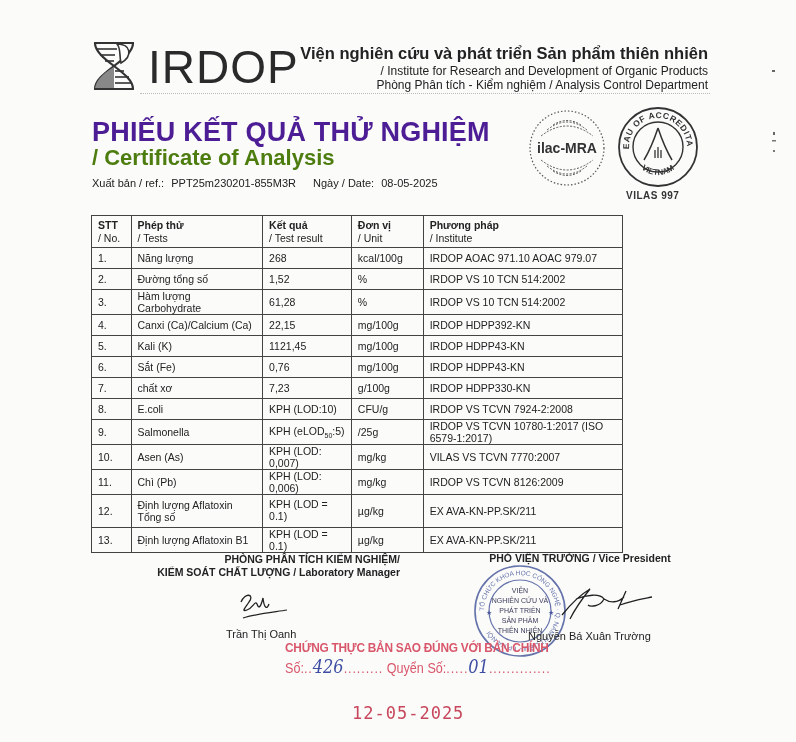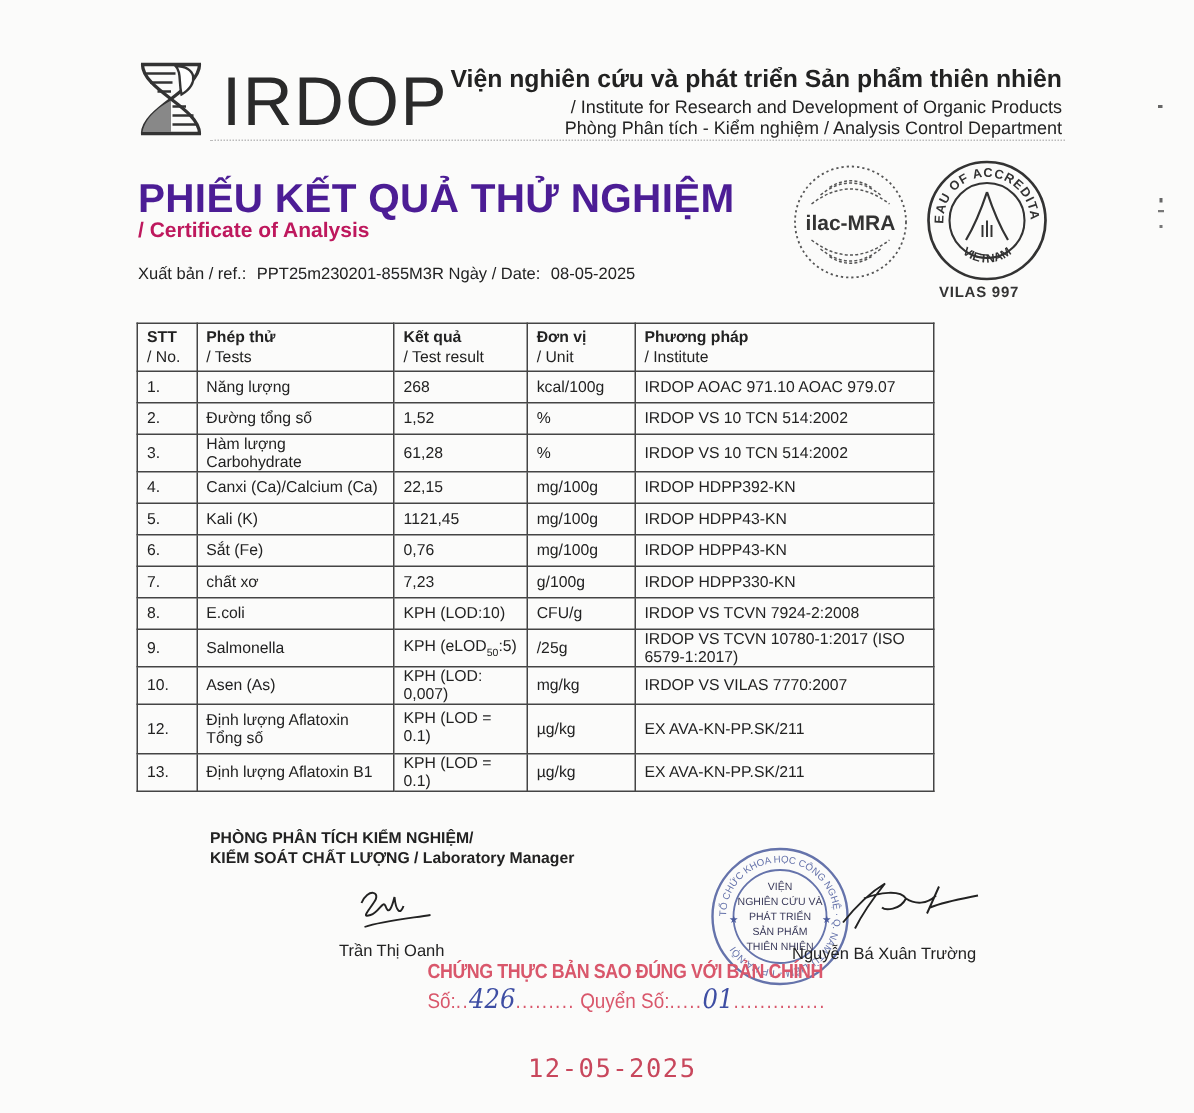--- a/index.html
+++ b/index.html
@@ -11,23 +11,23 @@
   .abs { position:absolute; }
   
   .logo { left:91px; top:40px; width:46px; height:52px; }
   .brand { left:148px; top:44px; font-size:46px; color:#2a2a2a; letter-spacing:1px; font-weight:400; line-height:1; }
   .inst-vn { right:88px; top:44px; font-size:16.5px; font-weight:bold; color:#222; text-align:right; white-space:nowrap; }
   .inst-en { right:88px; top:64px; font-size:12px; color:#222; text-align:left; white-space:nowrap; }
   .inst-dept { right:88px; top:78px; font-size:12px; color:#222; text-align:right; white-space:nowrap; }
   .hr-top { left:140px; top:93px; width:570px; border-top:1px dotted #bbb; }
 
   .title-vn { left:92px; top:117px; font-size:27px; font-weight:bold; color:#4c1d95; letter-spacing:0.2px; white-space:nowrap; }
-  .title-en { left:92px; top:145px; font-size:14px; font-weight:bold; color:#be185d; white-space:nowrap; }
+  .title-en { left:92px; top:145px; font-size:22px; font-weight:bold; color:#4d7c0f; white-space:nowrap; }
   .refline { left:92px; top:177px; font-size:11px; color:#222; white-space:nowrap; }
-  .refline span + span { }
+  .refline span + span { margin-left:14px; }
 
   .ilac { left:527px; top:108px; width:80px; height:80px; }
   .boa { left:617px; top:106px; width:82px; height:82px; }
   .vilas { left:626px; top:190px; font-size:10px; font-weight:bold; color:#333; letter-spacing:0.5px; }
 
   
   table.results {
     position:absolute; left:91px; top:215px; width:532px;
     border-collapse:collapse; font-size:10.5px; color:#222;
   }
@@ -36,21 +36,21 @@
   }
   table.results th { font-weight:normal; height:31px; line-height:13px; }
   table.results th b { font-weight:bold; }
   table.results td { height:20px; }
   table.results tr.tall td { height:29px; }
   table.results tr.tall td.top { vertical-align:top; padding-top:3px; }
   col.c1 { width:42px; } col.c2 { width:152px; } col.c3 { width:98px; } col.c4 { width:77px; } col.c5 { width:250px; }
   sub { font-size:7px; }
 
   
-  .lab-title { left:140px; top:553px; width:260px; text-align:left; font-size:10.5px; font-weight:bold; line-height:13px; color:#222; }
+  .lab-title { left:140px; top:553px; width:260px; text-align:right; font-size:10.5px; font-weight:bold; line-height:13px; color:#222; }
   .lab-sign { left:235px; top:590px; width:60px; height:36px; }
   .lab-name { left:226px; top:628px; font-size:11px; color:#222; }
 
   .vp-title { left:475px; top:552px; width:210px; text-align:center; font-size:10.5px; font-weight:bold; line-height:13px; color:#222; }
   .seal { left:472px; top:563px; width:96px; height:96px; }
   .vp-sign { left:560px; top:585px; width:95px; height:40px; }
   .vp-name { left:528px; top:630px; font-size:11px; color:#222; }
 
   .cert-stamp { left:285px; top:640px; font-size:13.5px; font-weight:bold; color:#d9576b; letter-spacing:-0.3px; white-space:nowrap; transform:scaleX(0.88); transform-origin:left; }
   .cert-no { left:285px; top:656px; font-size:14px; color:#d9576b; white-space:nowrap; transform:scaleX(0.9); transform-origin:left; }
@@ -209,21 +209,28 @@
       <td>Salmonella</td>
       <td><span>KPH (eLOD</span><sub>50</sub><span>:5)</span></td>
       <td>/25g</td>
       <td>IRDOP VS TCVN 10780-1:2017 (ISO 6579-1:2017)</td>
     </tr>
     <tr>
       <td>10.</td>
       <td>Asen (As)</td>
       <td>KPH (LOD: 0,007)</td>
       <td>mg/kg</td>
-      <td>IRDOP VS VILAS 7770:2007</td>
+      <td>VILAS VS TCVN 7770:2007</td>
+    </tr>
+    <tr>
+      <td>11.</td>
+      <td>Chì (Pb)</td>
+      <td>KPH (LOD: 0,006)</td>
+      <td>mg/kg</td>
+      <td>IRDOP VS TCVN 8126:2009</td>
     </tr>
     <tr class="tall">
       <td>12.</td>
       <td>Định lượng Aflatoxin Tổng số</td>
       <td class="top">KPH (LOD = 0.1)</td>
       <td>µg/kg</td>
       <td>EX AVA-KN-PP.SK/211</td>
     </tr>
     <tr>
       <td>13.</td>
@@ -258,20 +265,21 @@
     <text x="48" y="30">VIỆN</text>
     <text x="48" y="40">NGHIÊN CỨU VÀ</text>
     <text x="48" y="50">PHÁT TRIỂN</text>
     <text x="48" y="60">SẢN PHẨM</text>
     <text x="48" y="70">THIÊN NHIÊN</text>
   </g>
   <text x="14" y="52" font-size="7" fill="#4a5a9c">★</text>
   <text x="76" y="52" font-size="7" fill="#4a5a9c">★</text>
 </svg>
 <div class="abs vp-title">
+  <div>PHÓ VIỆN TRƯỞNG / Vice President</div>
 </div>
 <svg class="abs vp-sign" viewBox="0 0 95 40">
   <path d="M2 30 C10 20, 20 10, 30 4 C22 14, 14 26, 10 34 M16 14 C26 10, 40 8, 44 14 C40 22, 30 22, 28 20 M44 14 C50 18, 58 18, 64 12 M58 24 L66 6 M60 20 C70 16, 82 14, 92 12" fill="none" stroke="#222" stroke-width="1.3"></path>
 </svg>
 <div class="abs vp-name">Nguyễn Bá Xuân Trường</div>
 
 <div class="abs cert-stamp">CHỨNG THỰC BẢN SAO ĐÚNG VỚI BẢN CHÍNH</div>
 <div class="abs cert-no">
   <span>Số:</span><span class="dots">..</span><span class="hand">426</span><span class="dots">.........</span>
   <span>Quyển Số:</span><span class="dots">.....</span><span class="hand">01</span><span class="dots">..............</span>

